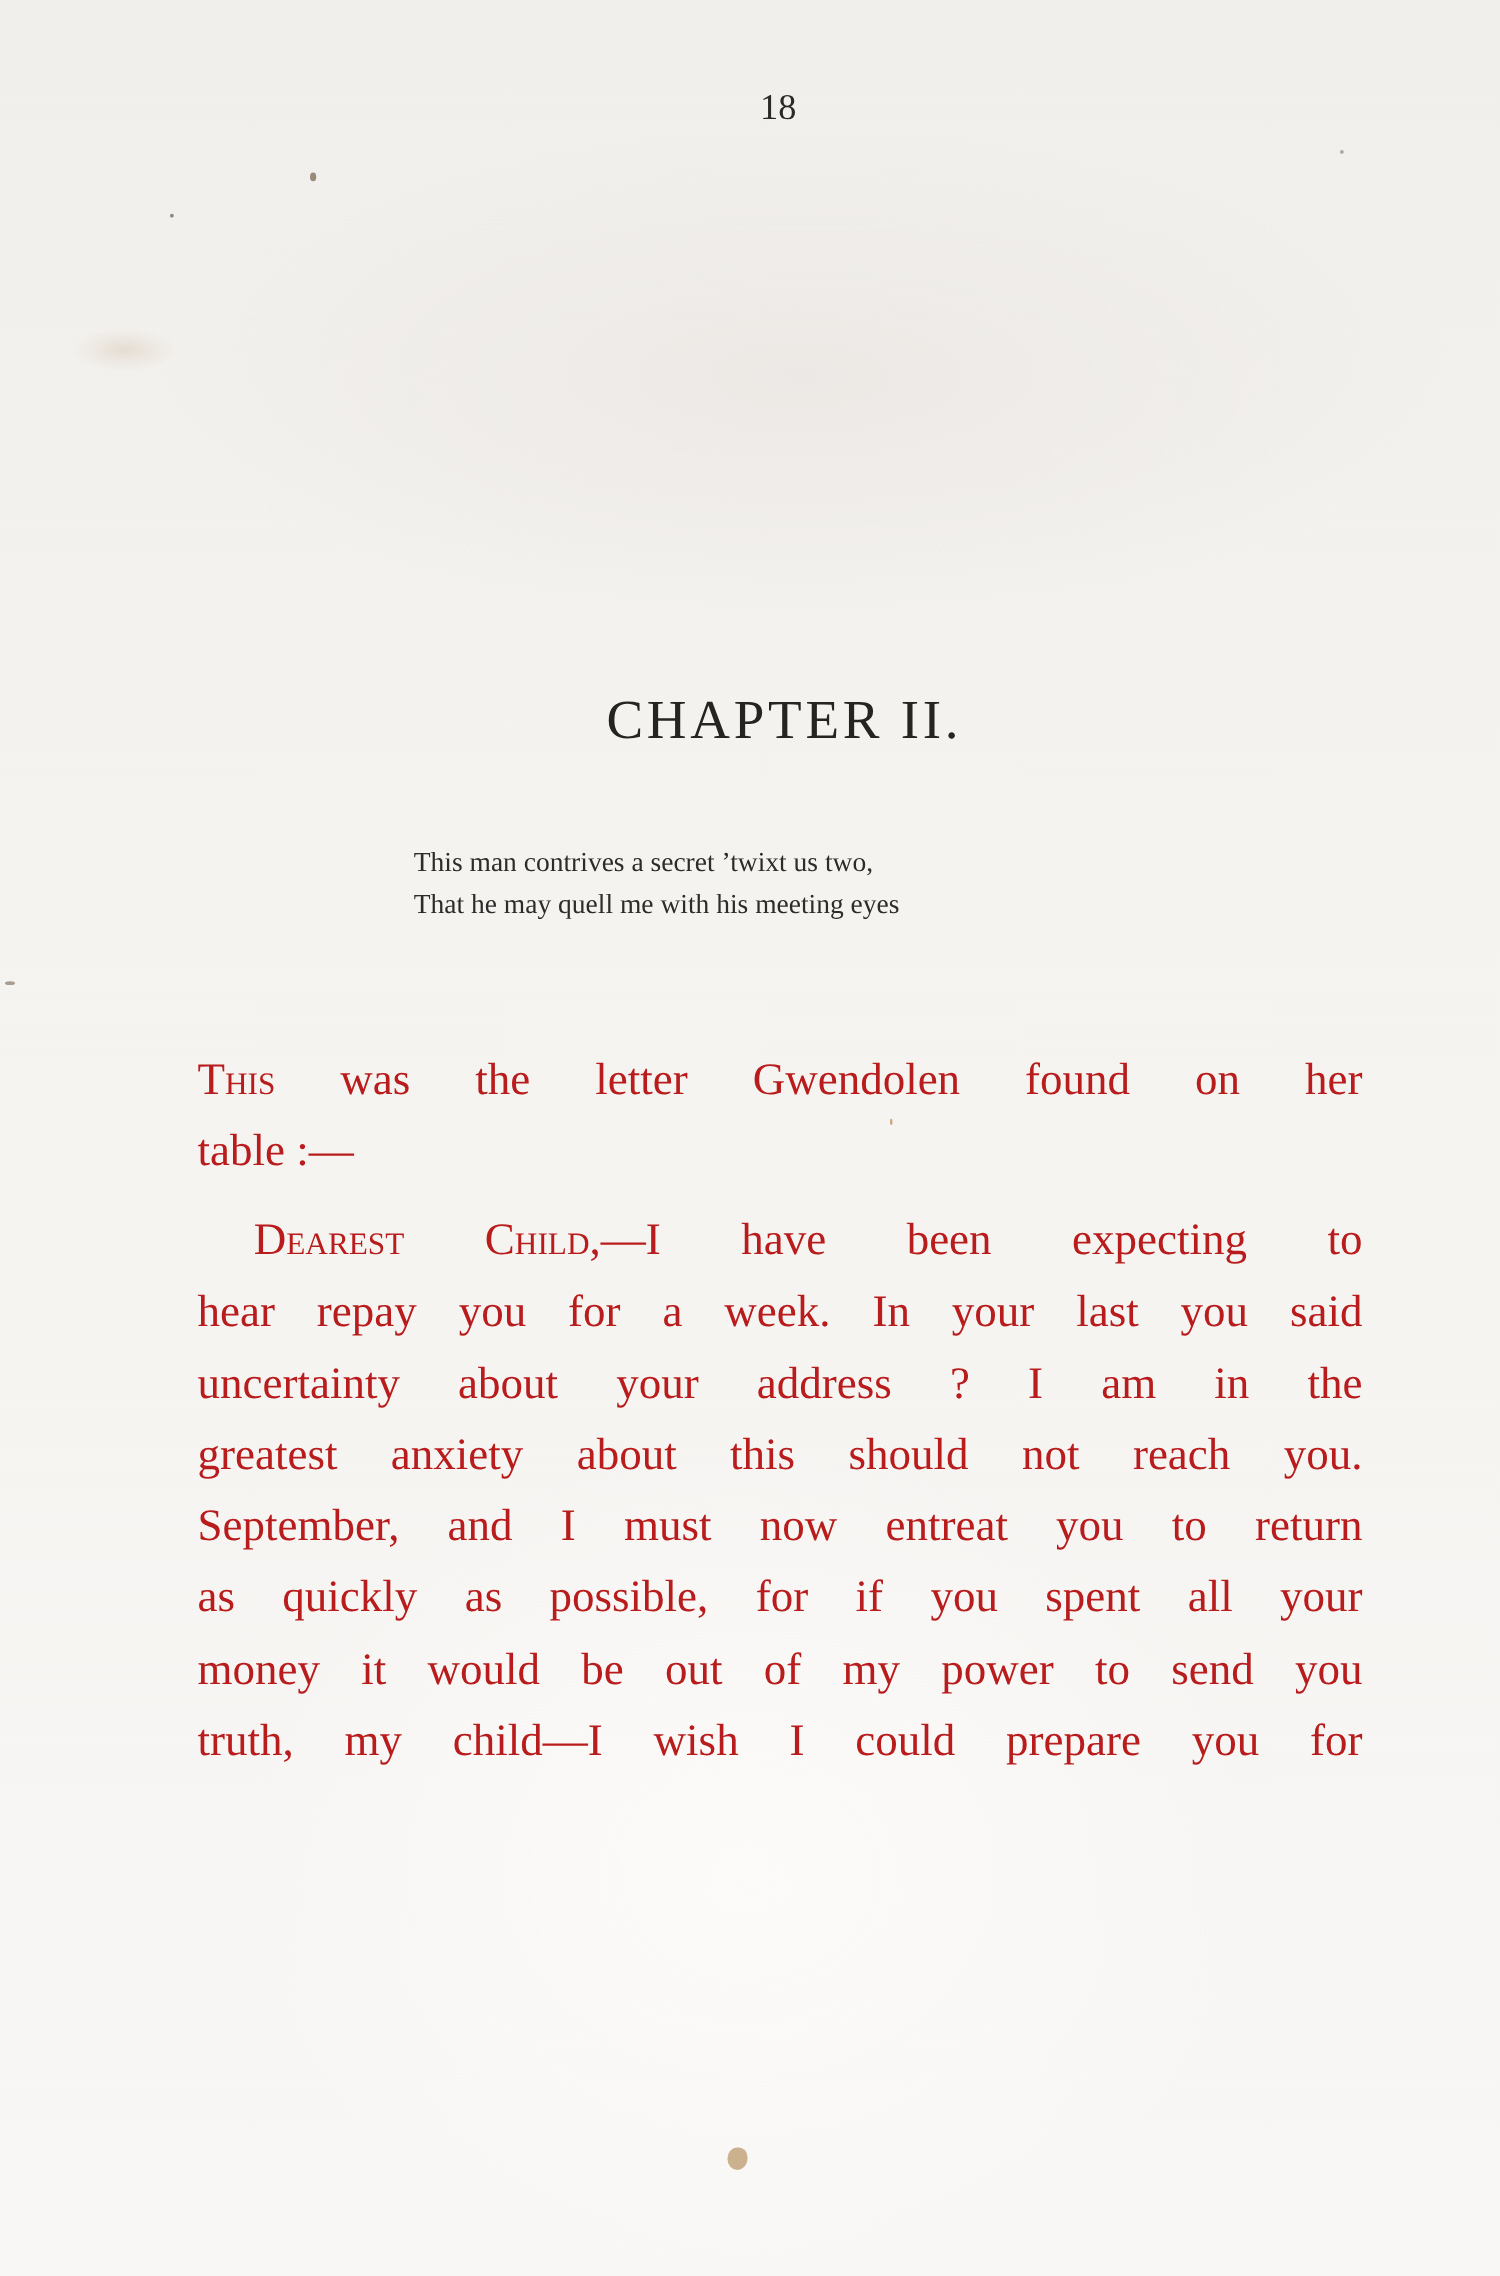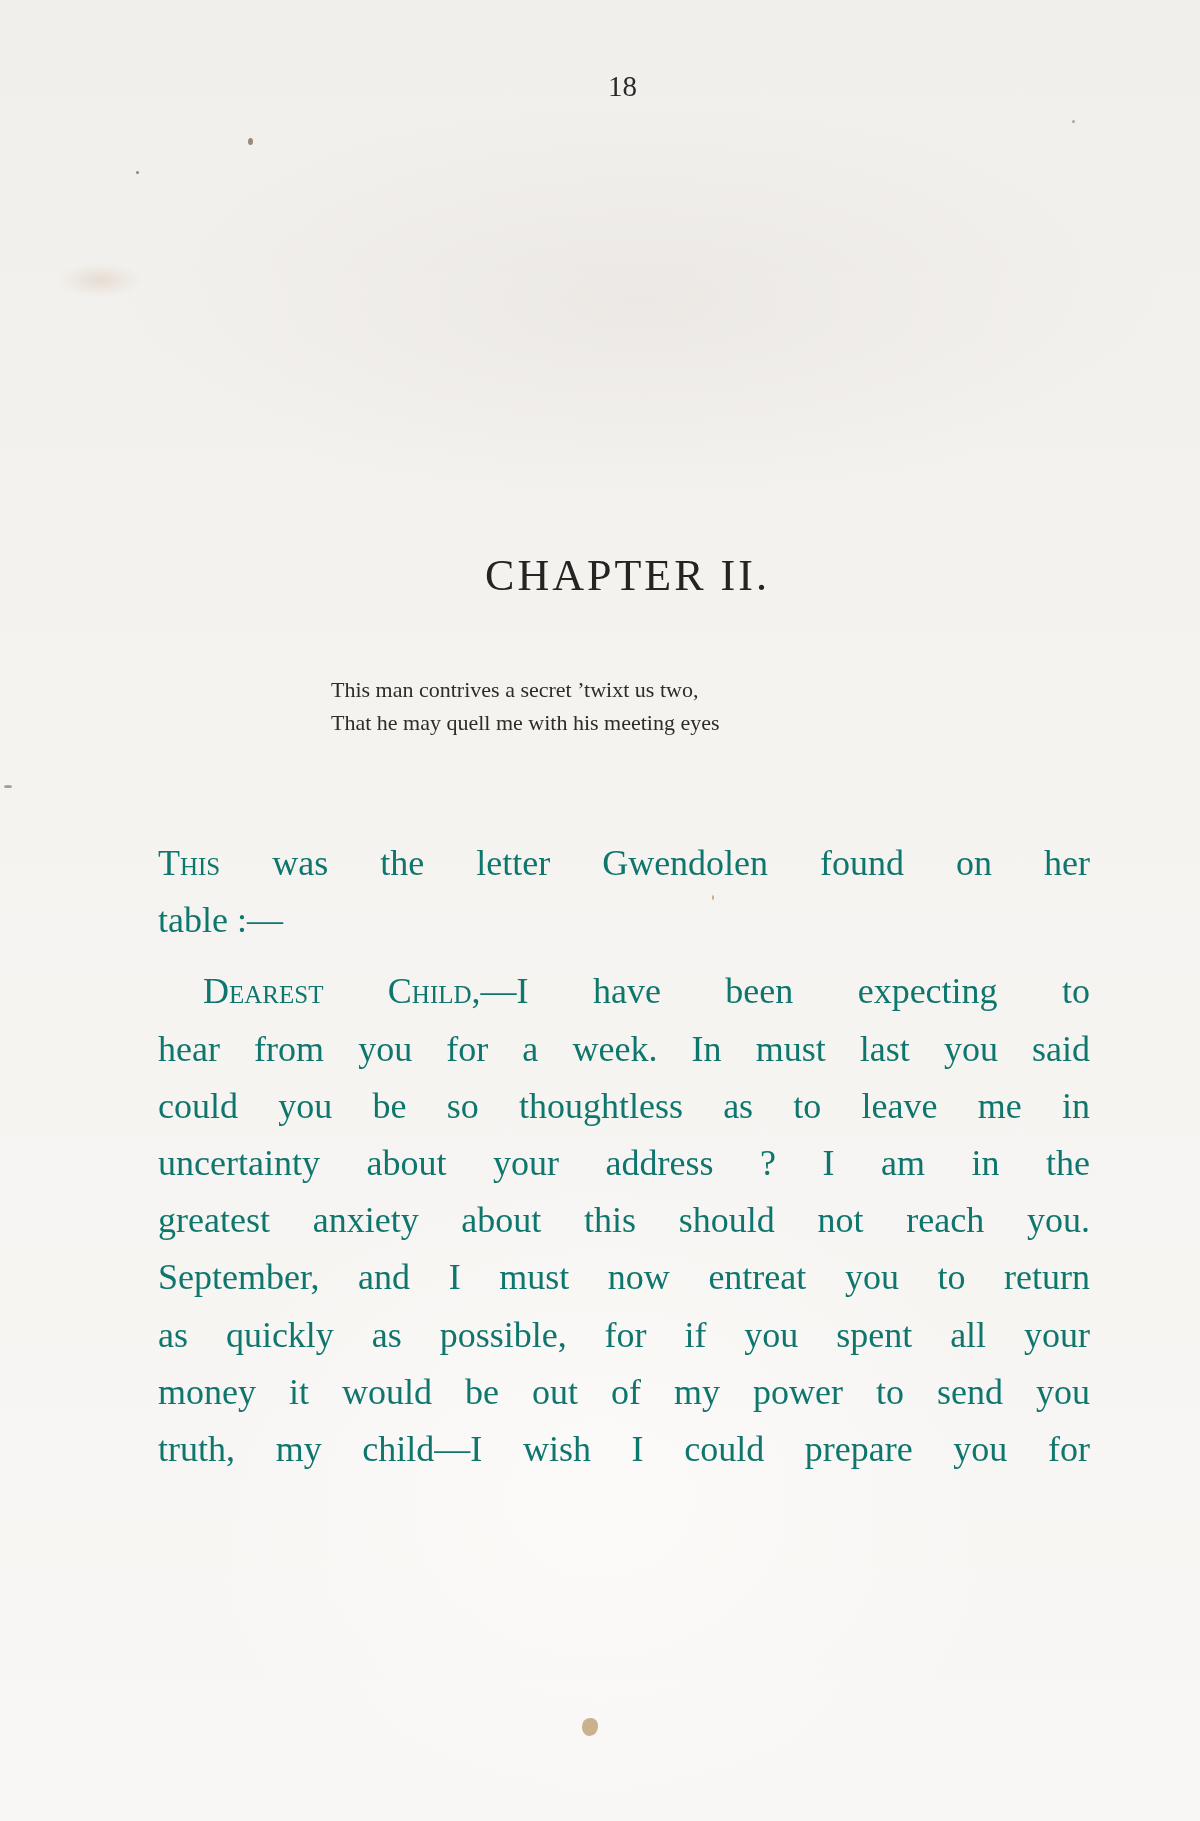--- a/index.html
+++ b/index.html
@@ -22,21 +22,21 @@
     position: absolute; top: 550px; left: 0; width: 1255px; text-align: center;
     font-size: 44px; letter-spacing: 3px; color: #262422;
   }
   .epigraph {
     position: absolute; top: 673px; left: 331px; width: 600px;
     font-size: 22px; line-height: 33px; color: #2e2c2a;
   }
   .epigraph .line { display: block; white-space: nowrap; }
   .body-text {
     position: absolute; top: 835px; left: 158px; width: 932px;
-    font-size: 36px; line-height: 57.2px; color: #0f766e;
+    font-size: 36px; line-height: 57.2px; color: #b91c1c;
   }
   .body-text .line {
     display: block; white-space: nowrap; text-align: justify; text-align-last: justify;
     height: 57.2px;
   }
   .body-text .line.last-short { text-align-last: left; }
   .body-text .gap { height: 14px; }
   .sc { font-variant: small-caps; }
   .indent { padding-left: 45px; }
   .stain {
@@ -57,22 +57,21 @@
   <div class="epigraph">
     <span class="line">This man contrives a secret ’twixt us two,</span>
     <span class="line">That he may quell me with his meeting eyes</span>
   </div>
 
   <div class="body-text">
     <span class="line"><span class="sc">This</span><span> was the letter Gwendolen found on her</span></span>
     <span class="line last-short">table :—</span>
     <div class="gap"></div>
     <span class="line indent"><span class="sc">Dearest Child,</span><span>—I have been expecting to</span></span>
-    <span class="line">hear from you for a week.  In must last you said</span>
-    <span class="line">could you be so thoughtless as to leave me in</span>
+    <span class="line">hear repay you for a week.  In your last you said</span>
     <span class="line">uncertainty about your address ?  I am in the</span>
     <span class="line">greatest anxiety about this should not reach you.</span>
     <span class="line">September, and I must now entreat you to return</span>
     <span class="line">as quickly as possible, for if you spent all your</span>
     <span class="line">money it would be out of my power to send you</span>
     <span class="line">truth, my child—I wish I could prepare you for</span>
   </div>
 
   <div class="stain"></div>
   <div class="speck" style="left:248px;top:138px;width:5px;height:7px;background:#9a8a78;"></div>

